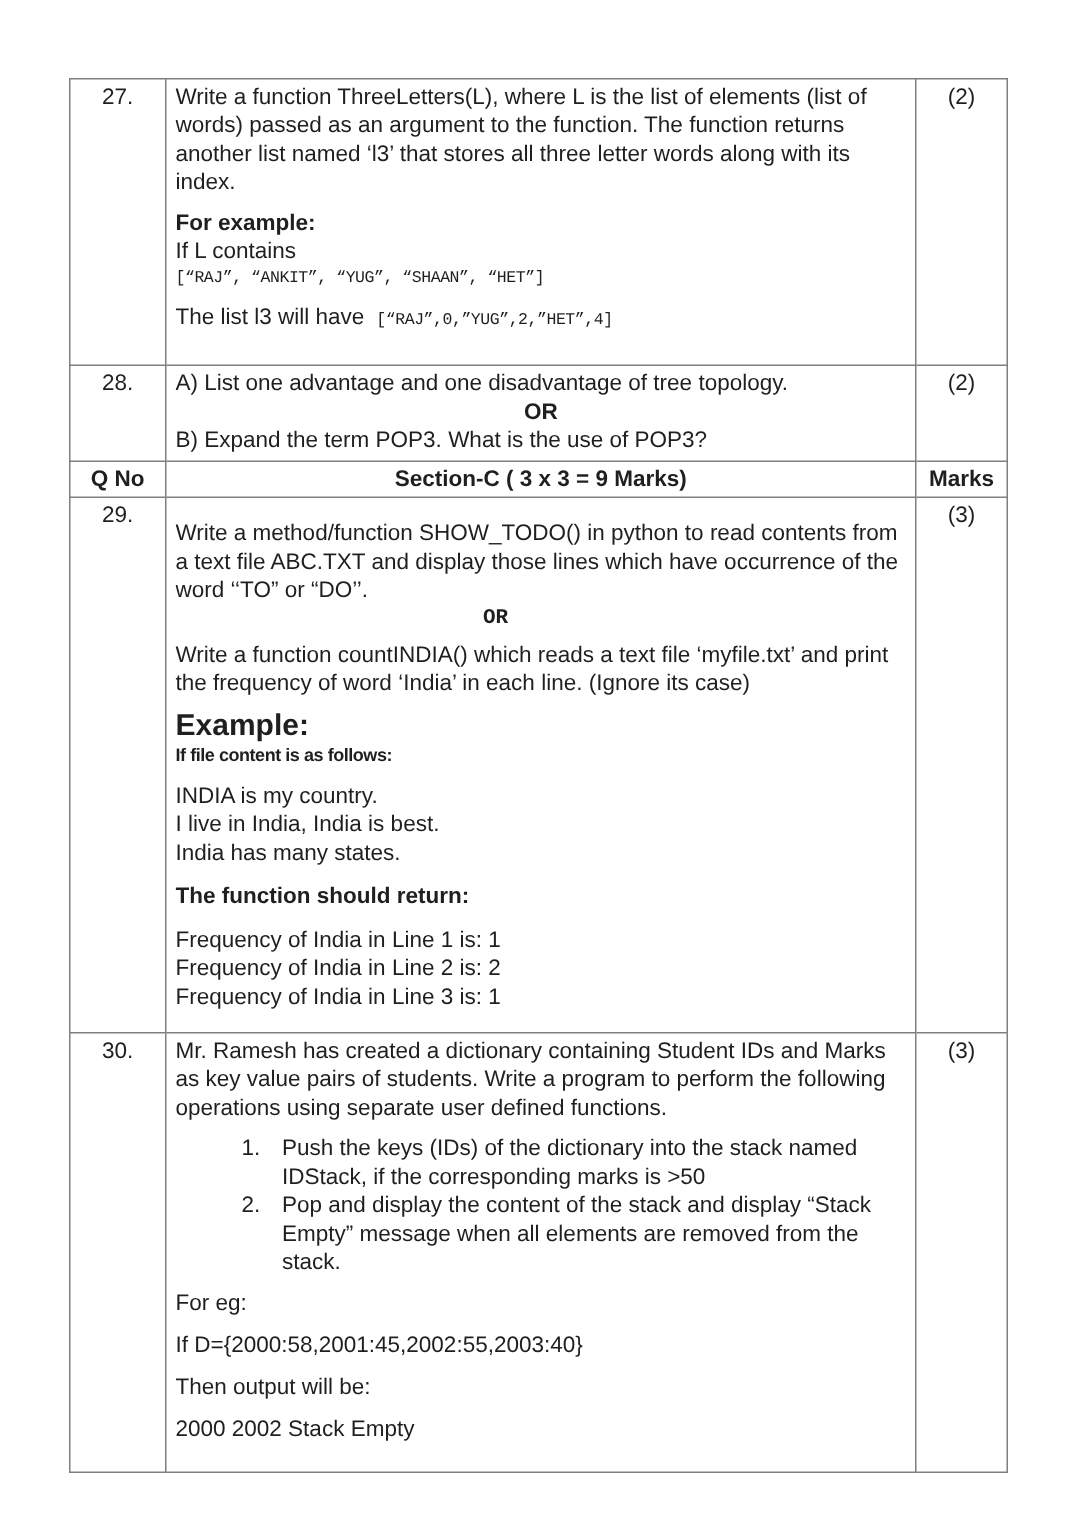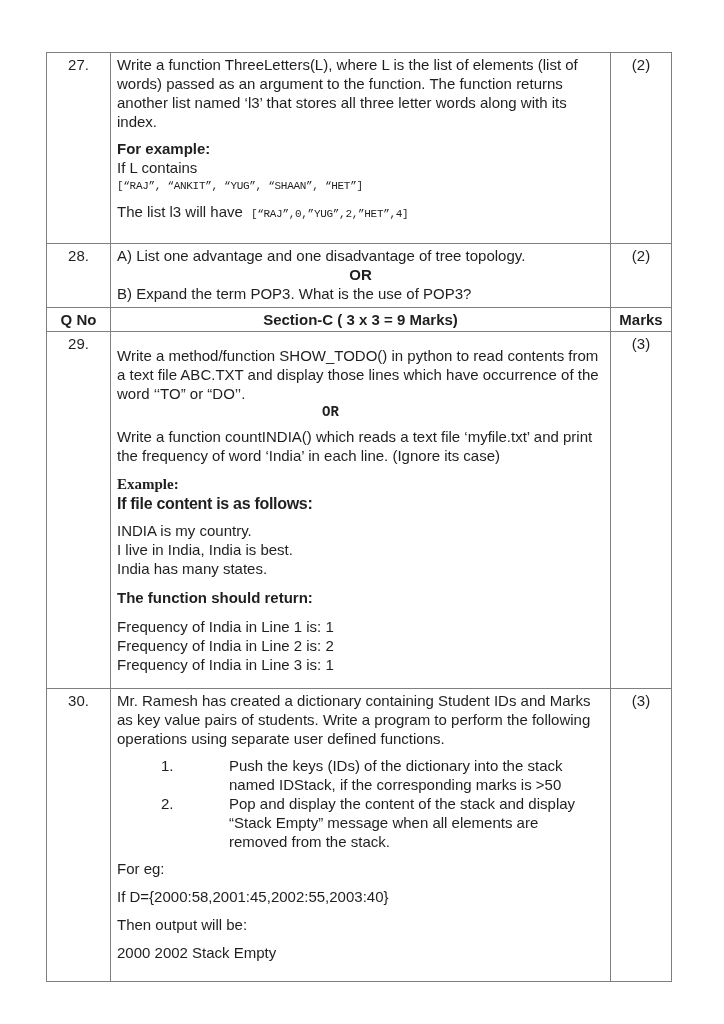--- a/index.html
+++ b/index.html
@@ -65,40 +65,40 @@
     font-size: 14px;
     margin-left: 205px;
   }
   .result-line { margin-top: 6px; }
   .support-line { margin-top: 20px; font-weight: bold; }
 
   .sec-head { font-weight: bold; text-align: center; padding-top: 2px; }
 
   .part2 { margin: 5px 0 10px 0; }
   .example-label {
-    font-family: Liberation Serif, serif;
+    font-family: Liberation Sans, sans-serif;
     font-weight: bold;
-    font-size: 15px;
+    font-size: 20px;
   }
   .file-label {
     font-weight: bold;
-    font-size: 16px;
+    font-size: 12px;
     letter-spacing: -0.3px;
   }
   .block { margin: 8px 0 8px 0; }
   .return-label { font-weight: bold; margin: 10px 0 10px 0; }
 
   .olist { margin: 6px 0 8px 0; }
   .oitem { display: flex; }
   .onum {
     width: 27px;
     margin-left: 44px;
     flex: 0 0 auto;
   }
-  .otext { flex: 1 1 auto; padding-right: 10px; margin-left: 41px; }
+  .otext { flex: 1 1 auto; padding-right: 10px; }
 
   .gap-para { margin: 0 0 9px 0; }
   .gap-para-last { margin: 0; }
 </style>
 </head>
 <body>
 
 <div class="sheet">
   <table class="qpaper">
     <colgroup>

